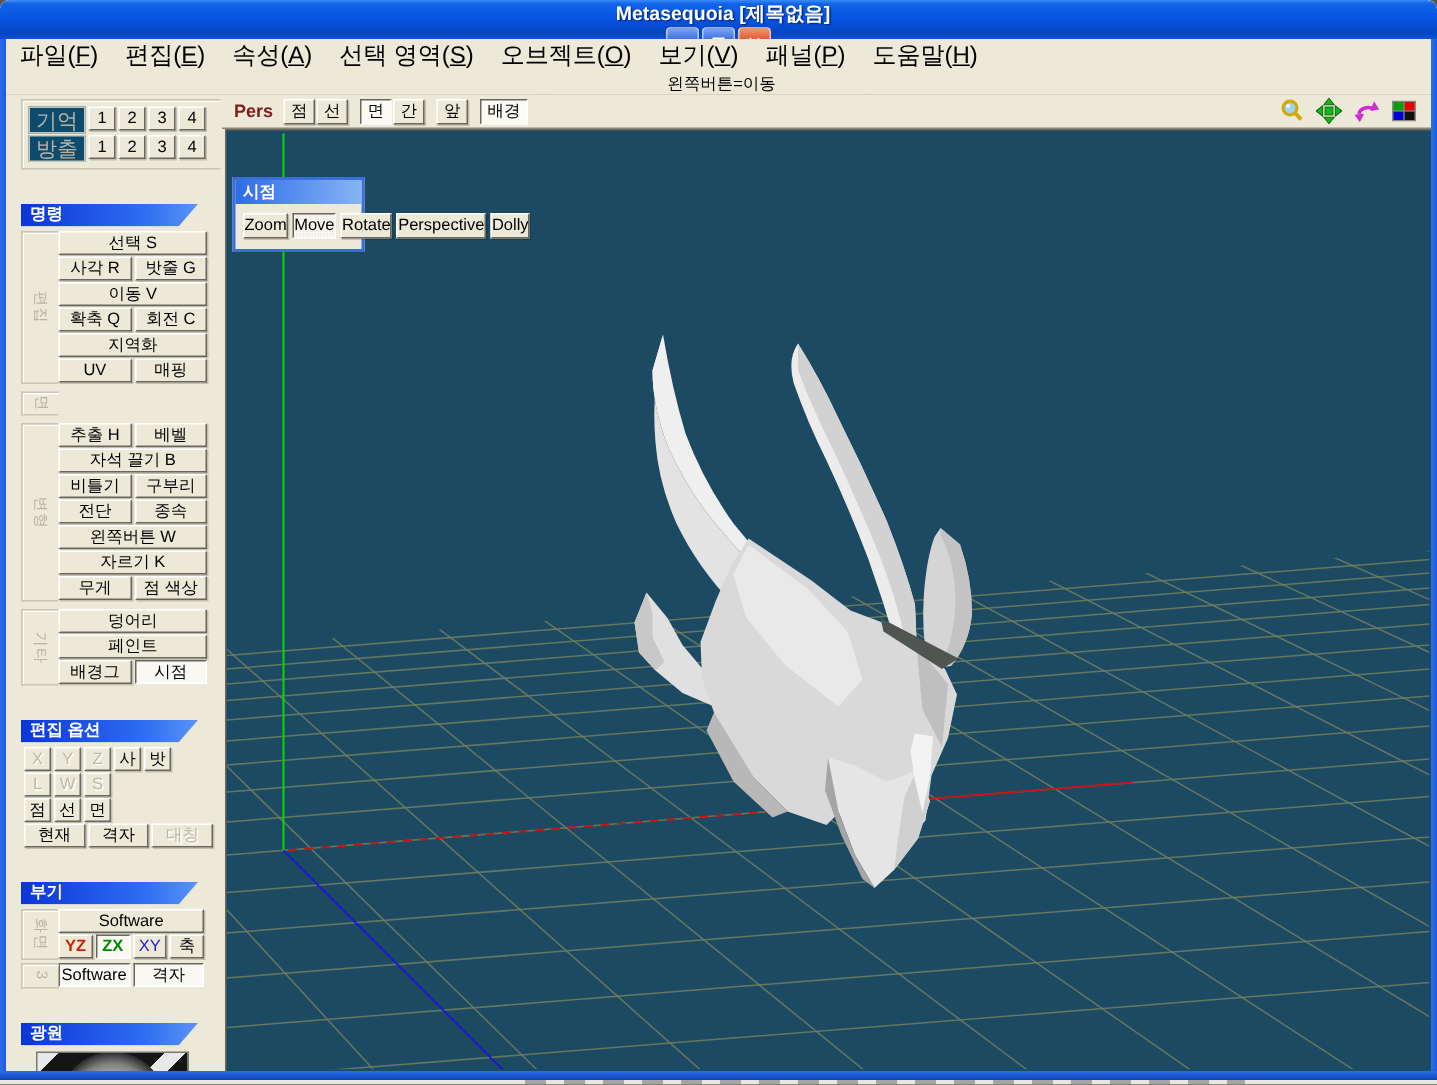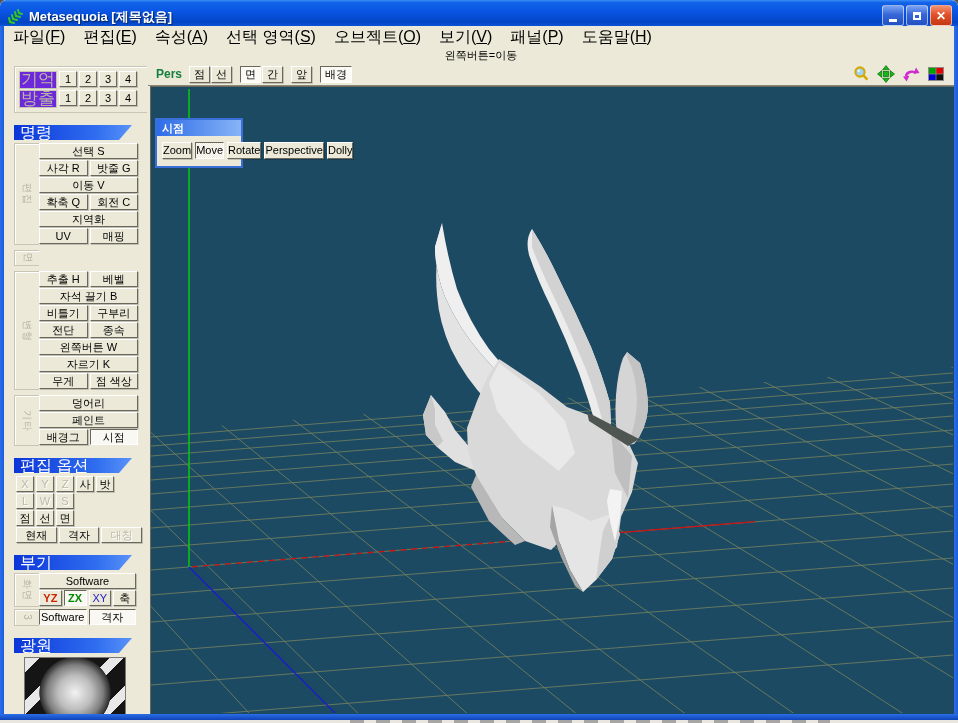--- a/index.html
+++ b/index.html
@@ -1,20 +1,20 @@
 <!DOCTYPE html>
 <html><head>
 <meta charset="utf-8">
 <style>
   html,body{margin:0;padding:0;background:#555;font-family:"Liberation Sans",sans-serif;}
   .window{position:relative;width:958px;height:723px;background:#ece9d8;overflow:hidden;border-radius:6px 6px 0 0;}
   
   .titlebar{position:absolute;left:0;top:0;width:958px;height:26px;
     background:linear-gradient(180deg,#3a8cf8 0%,#1263e8 10%,#0a55e4 45%,#0345c4 85%,#0c53d8 100%);
-    display:flex;align-items:flex-end;padding:0 6px;box-sizing:border-box;border-radius:6px 6px 0 0;}
+    display:flex;align-items:center;padding:0 6px;box-sizing:border-box;border-radius:6px 6px 0 0;flex-direction:column;}
   .titlebar .apptitle{color:#fff;font-weight:bold;font-size:13px;text-shadow:1px 1px 1px rgba(0,0,0,.55);margin-left:6px;flex:1;white-space:nowrap;}
   .winbtns{display:flex;gap:2px;}
   .wbtn{width:22px;height:21px;border-radius:3px;border:1px solid rgba(255,255,255,.55);box-sizing:border-box;
     display:flex;align-items:center;justify-content:center;color:#fff;font-size:12px;font-weight:bold;
     background:linear-gradient(180deg,#7aa4f4 0%,#3667d8 45%,#2250c0 100%);}
   .wbtn.close{background:linear-gradient(180deg,#f2926f 0%,#e1512a 45%,#c33812 100%);}
   .wbtn .minglyph{display:block;width:8px;height:3px;background:#fff;margin-top:10px;}
   .wbtn .maxglyph{display:block;width:9px;height:8px;border:2px solid #fff;border-top-width:3px;box-sizing:border-box;}
   
   .bord{position:absolute;background:linear-gradient(90deg,#2a6ee8,#1c5ae0);z-index:40;}
@@ -29,22 +29,22 @@
   .menu-item{padding:2px 9px;white-space:nowrap;}
   .statusbar{position:absolute;left:4px;top:48px;width:950px;height:15px;background:#ece9d8;font-size:11px;display:flex;align-items:center;
     border-bottom:1px solid #9a9689;box-shadow:0 1px 0 #fff;flex-direction:column;}
   .statusbar .lefttext{padding-left:4px;flex:1;}
   .scell{height:13px;line-height:13px;padding:0 8px;border-left:1px solid #9a9689;box-shadow:inset 1px 0 0 #fff;min-width:44px;margin-left:48px;}
   .scell.disabled{color:#b2ae9e;}
   
   .sidebar{position:absolute;left:4px;top:63px;width:144px;height:651px;background:#ece9d8;overflow:hidden;box-sizing:border-box;padding:3px 0 0 6px;}
   .memframe{border:1px solid #c9c5b5;border-right:none;box-shadow:inset 1px 1px 0 #fff;width:128px;padding:3px 0 3px 4px;margin-left:4px;}
   .memrow{display:flex;gap:2px;margin:1px 0;}
-  .memlabel{width:36px;height:16px;line-height:16px;text-align:center;font-size:17px;color:#b8b4a4;border:1px solid #c9c5b5;background:#6d28d9;}
-  .hdr{width:112px;height:15px;line-height:15px;margin:12px 0 3px 4px;padding-left:6px;color:#fff;font-size:16px;font-weight:normal;
+  .memlabel{width:36px;height:16px;line-height:16px;text-align:center;font-size:14px;color:#b8b4a4;border:1px solid #c9c5b5;background:#0c4a6e;}
+  .hdr{width:112px;height:15px;line-height:15px;margin:23px 0 3px 4px;padding-left:6px;color:#fff;font-size:11px;font-weight:bold;
     background:linear-gradient(90deg,#0b35d8,#2f6ef0 70%,#5b93f8);clip-path:polygon(0 0,100% 0,calc(100% - 13px) 100%,0 100%);}
   .cmd-group{display:flex;margin:3px 0 5px 0;}
   .bracket{width:24px;position:relative;border-left:1px solid #c9c5b5;border-top:1px solid #c9c5b5;border-bottom:1px solid #c9c5b5;
     box-shadow:inset 1px 1px 0 #fff;margin-left:4px;display:flex;align-items:center;justify-content:center;}
   .vlabel{display:inline-block;transform:rotate(90deg);color:#b8b4a4;font-size:10px;white-space:nowrap;letter-spacing:1px;}
   .btncol{flex:1;padding-right:10px;}
   .btnrow{display:flex;gap:2px;margin-bottom:1px;}
   .btn{flex:1;height:16px;line-height:14px;font-size:11px;font-family:"Liberation Sans",sans-serif;color:#000;
     background:#ece9d8;border:1px solid;border-color:#fff #6a675c #6a675c #fff;box-shadow:1px 1px 0 rgba(0,0,0,.18);
     padding:0 1px;white-space:nowrap;overflow:hidden;}
@@ -54,21 +54,21 @@
   .eo-rows{padding-left:6px;width:126px;}
   .view-block{display:flex;margin:2px 0;}
   .view-block .btncol{padding-right:12px;}
   .sphere{margin:4px 0 0 14px;width:100px;height:60px;background:
      radial-gradient(circle at 50% 58%, #f2f2f2 0%, #bdbdbd 28%, #7d7d7d 46%, #2c2c2c 58%, rgba(0,0,0,0) 59%),
      repeating-linear-gradient(135deg,#e8e8e8 0 10px,#151515 10px 30px);
      border:1px solid #777;}
   
   .toolbar{position:absolute;left:148px;top:63px;width:806px;height:23px;background:#ece9d8;display:flex;align-items:center;
     border-bottom:1px solid #8a8678;box-sizing:border-box;padding:0 4px;}
-  .pers{color:#15803d;font-weight:bold;font-size:12px;margin:0 7px 0 4px;}
+  .pers{color:#7f1d1d;font-weight:bold;font-size:12px;margin:0 7px 0 4px;}
   .tbtn{height:17px;line-height:15px;font-size:11px;background:#ece9d8;border:1px solid;border-color:#fff #6a675c #6a675c #fff;
     box-shadow:1px 1px 0 rgba(0,0,0,.18);padding:0 4px;margin-right:1px;}
   .tbtn.pressed{border-color:#6a675c #fff #fff #6a675c;background:#fbfaf5;box-shadow:none;}
   .tbtn.gap{margin-left:7px;}
   .ticons{margin-left:auto;display:flex;align-items:center;gap:7px;padding-right:6px;}
   
   .viewport{position:absolute;left:150px;top:86px;width:804px;height:628px;background:var(--vp-bg,#1d4a63);
     border-top:1px solid #6a675c;border-left:1px solid #6a675c;box-sizing:border-box;}
   .viewport svg{display:block;width:802px;height:626px;}
   

